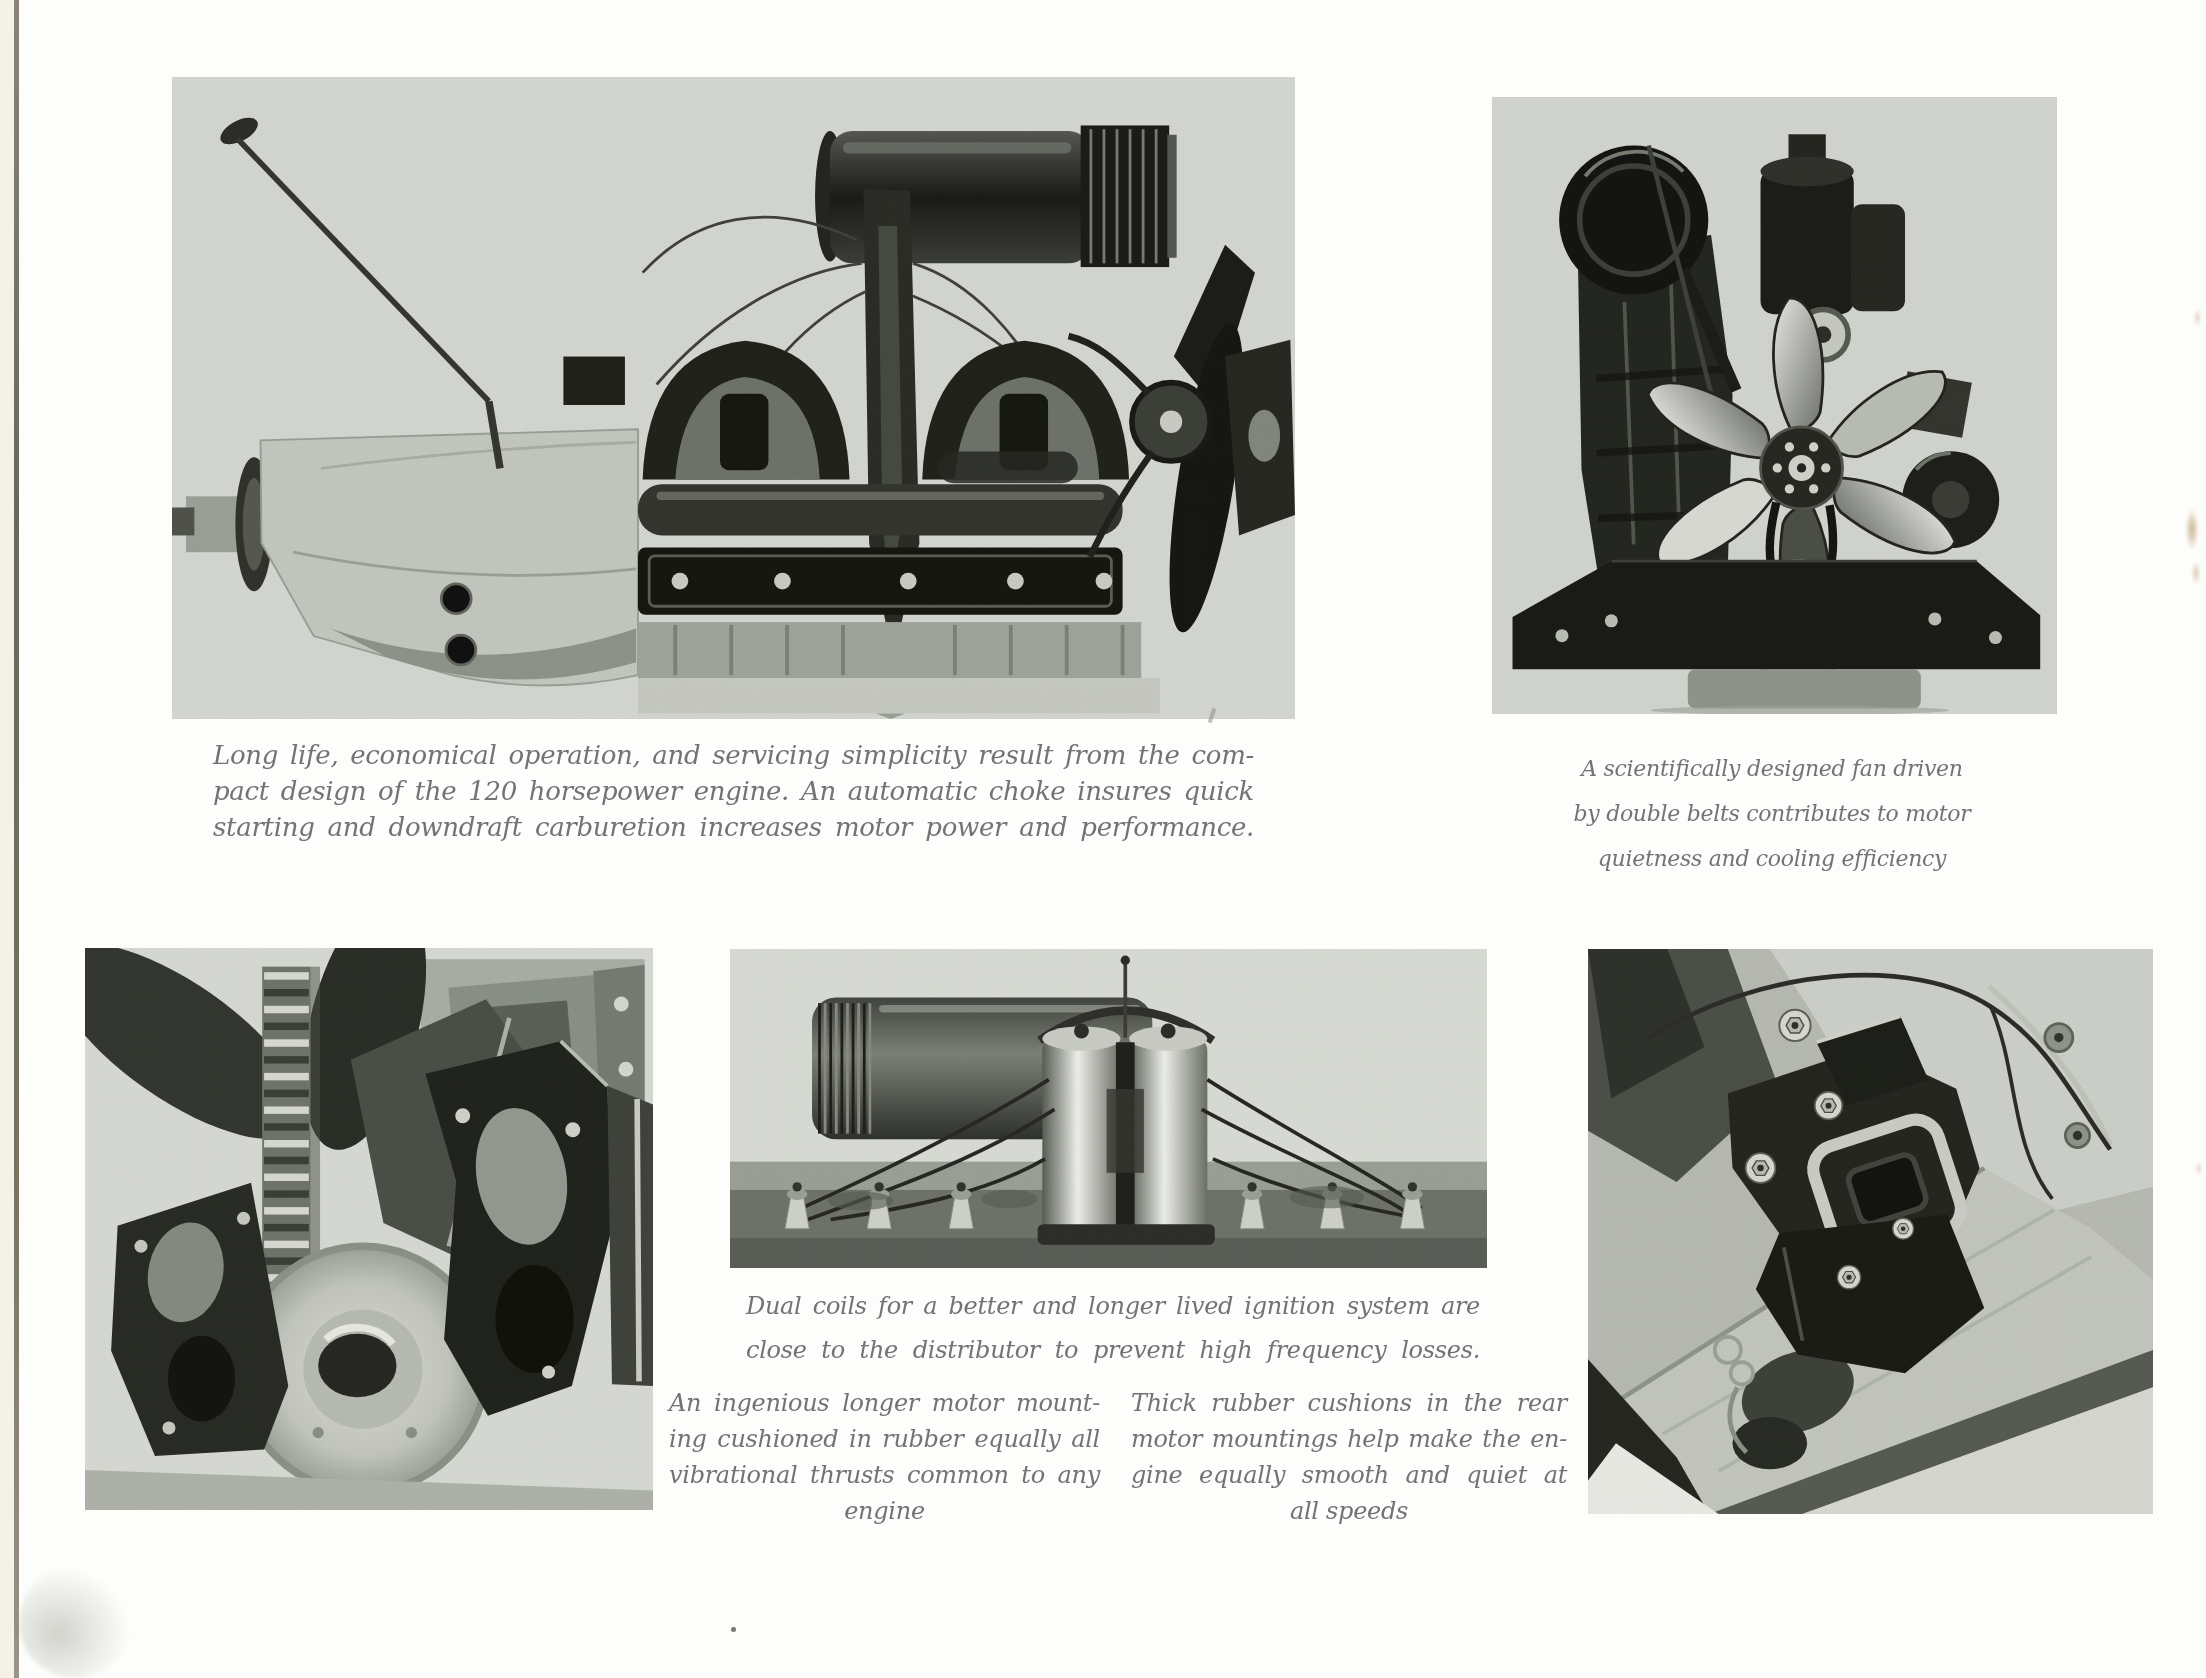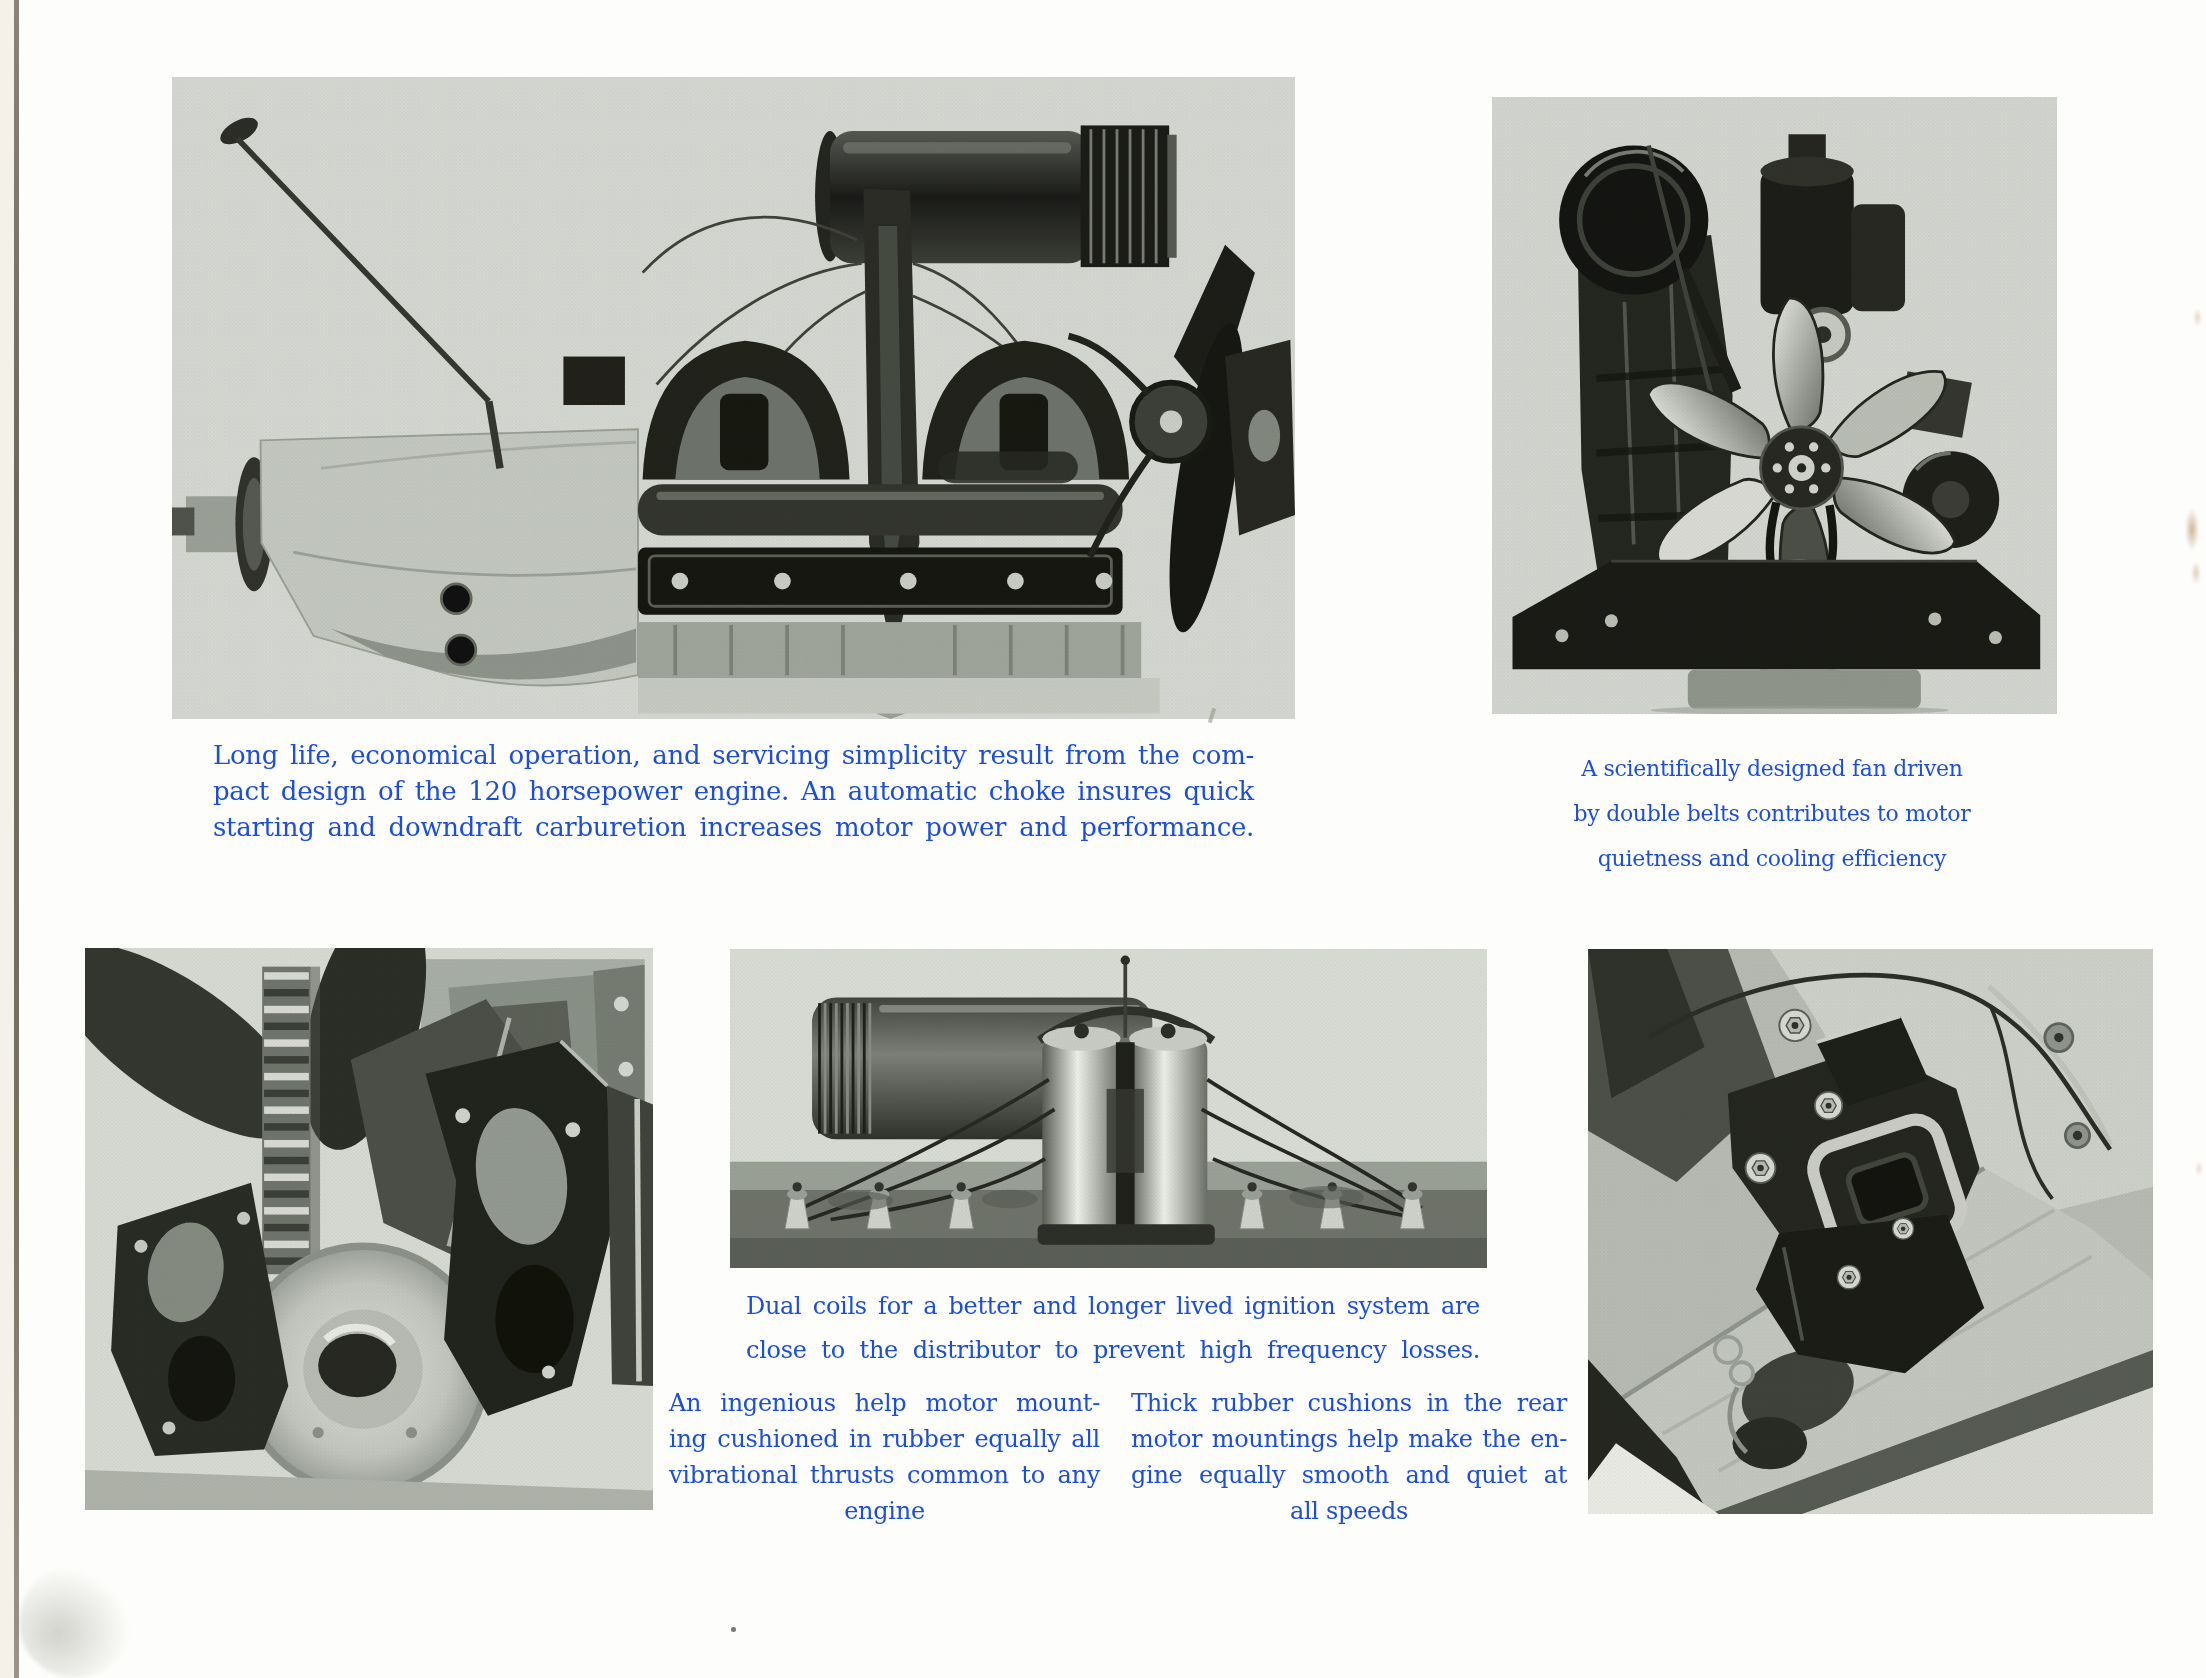--- a/index.html
+++ b/index.html
@@ -1,20 +1,20 @@
 <!DOCTYPE html>
 <html style="font-size:15px"><head>
 <meta charset="utf-8">
 <style>
   html,body{margin:0;padding:0;background:#e9e7e1;}
   .page{position:relative;width:2207px;height:1678px;background:#fdfdfb;overflow:hidden;
         font-family:"DejaVu Serif","Liberation Serif",serif;}
   figure.photo{position:absolute;margin:0;padding:0;}
   figure.photo svg{display:block;width:100%;height:100%;}
-  .caption{position:absolute;color:#1d4ed8;}
+  .caption{position:absolute;font-style:italic;color:#737373;}
   .cap-line{white-space:nowrap;letter-spacing:-0.3px;}
   .just{text-align:justify;text-align-last:justify;}
   .ctr{text-align:center;text-align-last:center;}
   .c1{left:213px;top:737px;width:1041px;font-size:26px;line-height:36px;}
   .c2{left:1518px;top:746px;width:508px;font-size:22px;line-height:45px;}
   .c3{left:746px;top:1284px;width:734px;font-size:24px;line-height:44px;}
   .c4{left:669px;top:1385px;width:431px;font-size:24px;line-height:36px;}
   .c5{left:1131px;top:1385px;width:436px;font-size:24px;line-height:36px;}
   .p1{left:172px;top:77px;width:1123px;height:642px;}
   .p2{left:1492px;top:97px;width:565px;height:617px;}
@@ -502,21 +502,21 @@
       <rect width="606" height="606" fill="url(#ht)"></rect>
     </svg>
   </figure>
 
   <div class="caption c3">
     <div class="cap-line just">Dual coils for a better and longer lived ignition system are</div>
     <div class="cap-line just">close to the distributor to prevent high frequency losses.</div>
   </div>
 
   <div class="caption c4">
-    <div class="cap-line just">An ingenious help motor mount-</div>
+    <div class="cap-line just">An ingenious longer motor mount-</div>
     <div class="cap-line just">ing cushioned in rubber equally all</div>
     <div class="cap-line just">vibrational thrusts common to any</div>
     <div class="cap-line ctr">engine</div>
   </div>
 
   <div class="caption c5">
     <div class="cap-line just">Thick rubber cushions in the rear</div>
     <div class="cap-line just">motor mountings help make the en-</div>
     <div class="cap-line just">gine equally smooth and quiet at</div>
     <div class="cap-line ctr">all speeds</div>

